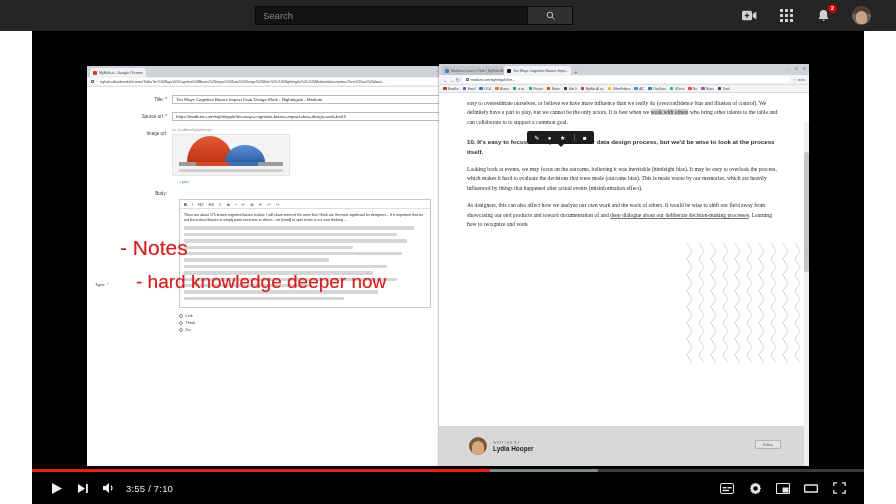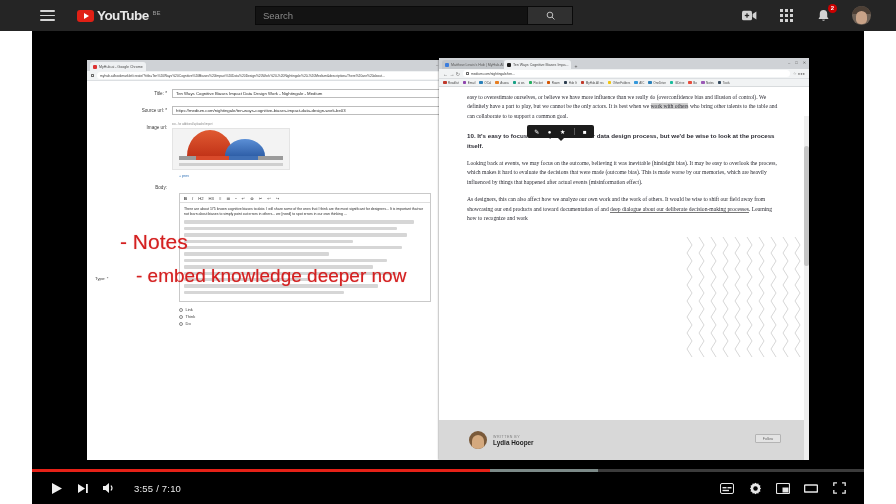--- a/index.html
+++ b/index.html
@@ -51,21 +51,21 @@
   .avatar .hair { position:absolute; left:0; top:0; width:19px; height:8px;
                   background:#4c3f35; border-radius:10px 10px 3px 3px; }
   .avatar .face { position:absolute; left:4px; top:4.5px; width:11px; height:13px;
                   background:#c9a388; border-radius:6px 6px 5px 5px; }
 
   
   .player {
     position: absolute; left: 32px; top: 31px; width: 832px; height: 473px;
     background: #000;
   }
-  .video-stage { position: absolute; left: 0; top: 12px; width: 832px; height: 438px;
+  .video-stage { position: absolute; left: 0; top: 18px; width: 832px; height: 438px;
                  overflow: hidden; background: #000; }
 
   
   .desk { position: absolute; left: 55px; top: 17px; width: 722px; height: 400px;
           background: #0b0b0b; }
 
   
   .win { position: absolute; background: #fff; box-shadow: 0 0 2px rgba(0,0,0,.6); }
   .win-tabbar { height: 11px; background: #cfd2d6; display: flex; align-items: flex-end;
                 padding-left: 3px; position: relative; }
@@ -185,42 +185,30 @@
   .ctrlbar { position: absolute; left: 0; top: 438px; width: 832px; height: 35px;
              background: #000; }
   .progress { position: absolute; left: 0; top: 0; width: 832px; height: 3px;
               background: #3b3b3b; }
   .prog-buf { position: absolute; left: 0; top: 0; height: 3px; background: #7c8a88; }
   .prog-red { position: absolute; left: 0; top: 0; height: 3px; background: #e62117; }
   .ctrls { position: absolute; left: 0; top: 3px; width: 832px; height: 32px;
            display: flex; align-items: center; padding: 0 12px; }
   .cbtn { width: 26px; height: 26px; display: flex; align-items: center;
           justify-content: center; cursor: pointer; }
-  .time { color: #e9e9e9; font-size: 9.5px; margin-left: 12px; letter-spacing: .2px; }
+  .time { color: #e9e9e9; font-size: 9.5px; margin-left: 4px; letter-spacing: .2px; }
   .cright { margin-left: auto; display: flex; align-items: center; gap: 2px; }
   svg { display: block; }
 </style>
 </head>
 <body>
 
 <div class="page">
 
   <div class="masthead">
-    <div class="mh-left">
-      <div class="burger">
-        <i></i>
-          <i></i>
-          <i></i>
-      </div>
-      <div class="logo">
-        <span class="logo-badge"></span>
-        <span class="logo-word">YouTube</span>
-        <span class="logo-cc">BE</span>
-      </div>
-    </div>
 
     <div class="searchwrap">
       <input class="searchbox" type="text" placeholder="Search" style="">
       <div class="searchbtn">
         <svg width="9" height="9" viewBox="0 0 16 16">
           <circle cx="7" cy="7" r="5" fill="none" stroke="#cfcfcf" stroke-width="1.6"></circle>
           <line x1="10.6" y1="10.6" x2="15" y2="15" stroke="#cfcfcf" stroke-width="1.6"></line>
         </svg>
       </div>
     </div>
@@ -496,21 +484,21 @@
             </div>
 
             <div class="scrollbar">
               <i></i>
             </div>
           </div>
         </div>
       </div>
 
       <div class="annot an1">- Notes</div>
-      <div class="annot an2">- embed knowledge deeper now</div>
+      <div class="annot an2">- hard knowledge deeper now</div>
 
     </div>
 
     <div class="ctrlbar">
       <div class="progress">
         <div class="prog-buf" id="progBuf" style="width: 68%;"></div>
         <div class="prog-red" id="progRed" style="width: 55%;"></div>
       </div>
       <div class="ctrls">
         <div class="cbtn">

